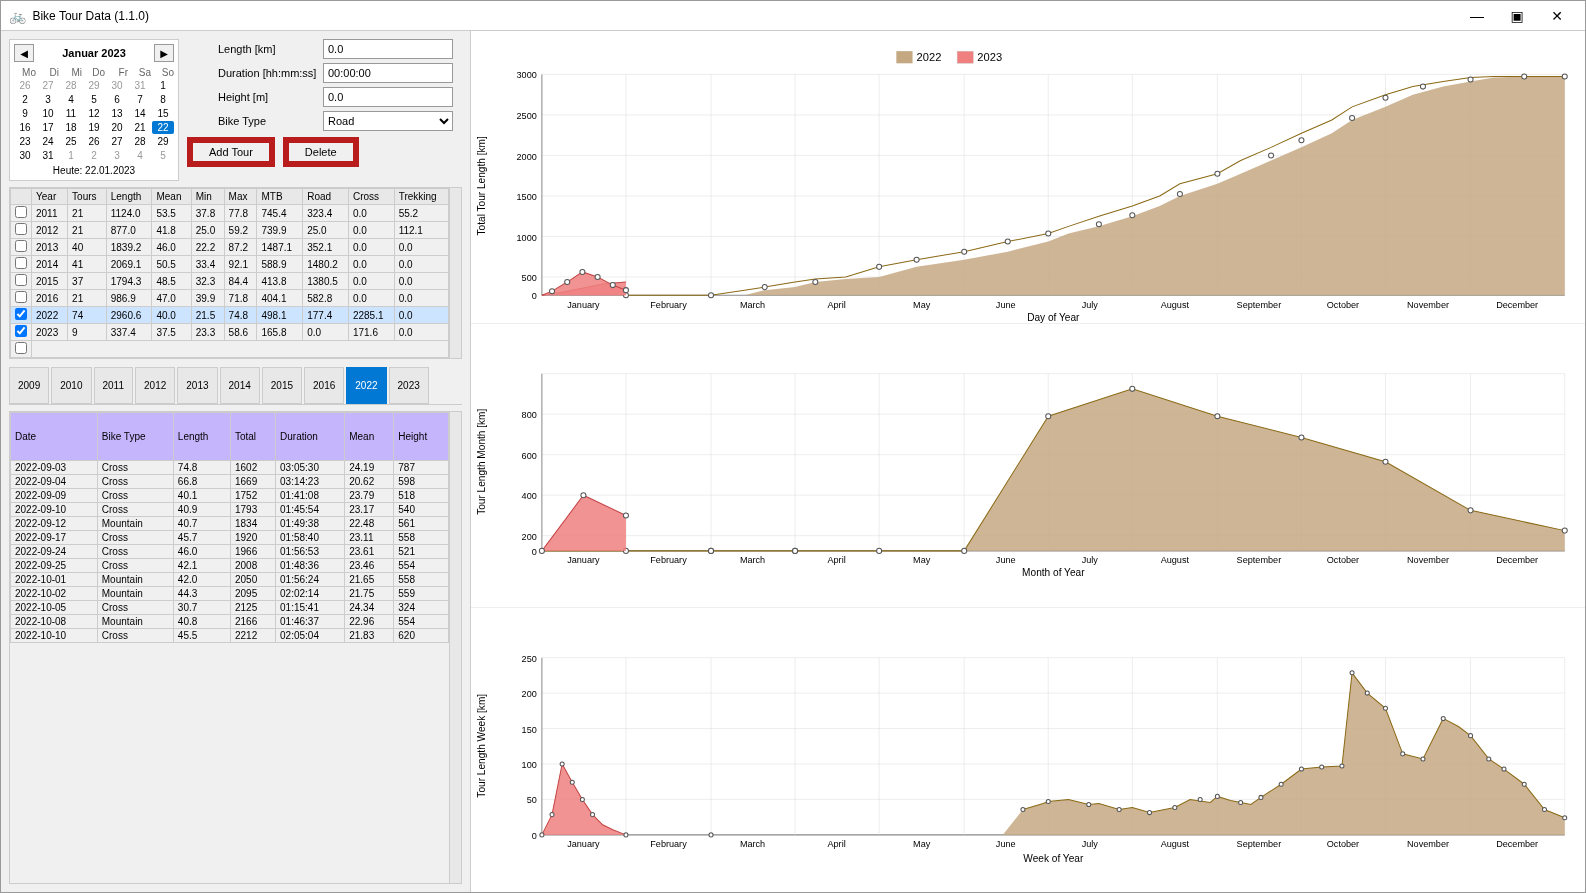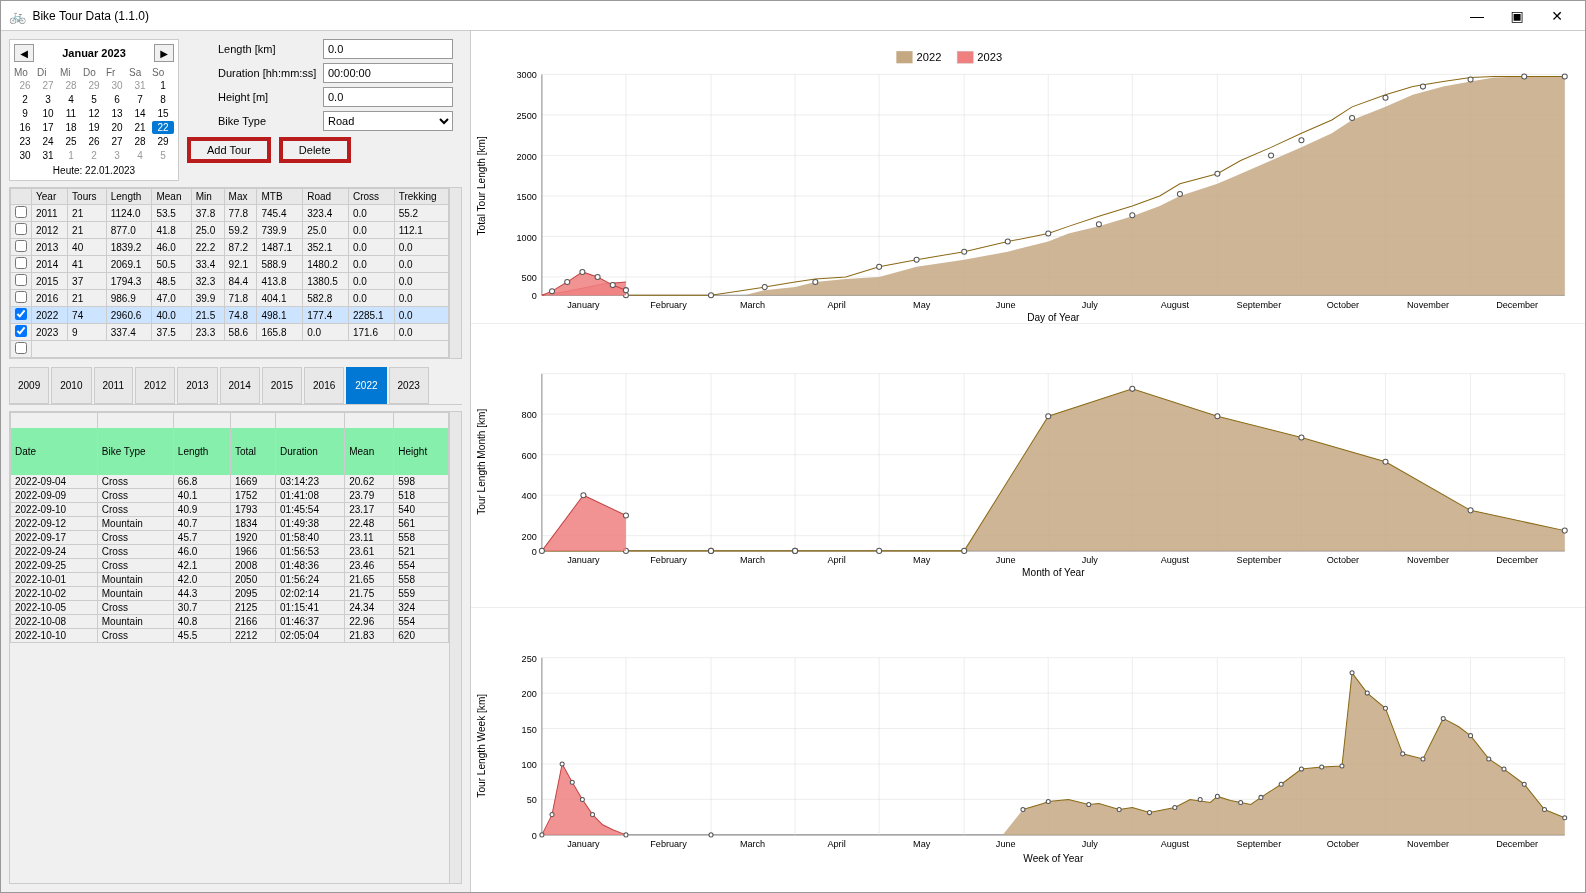--- a/index.html
+++ b/index.html
@@ -16,34 +16,34 @@
     
     
     .left-panel { width: 470px; min-width: 470px; background: #f0f0f0; border-right: 1px solid #ccc; display: flex; flex-direction: column; padding: 8px; gap: 6px; }
     
     
     .calendar-section { background: #fff; border: 1px solid #ccc; padding: 4px; }
     .cal-nav { display: flex; align-items: center; justify-content: space-between; margin-bottom: 4px; }
     .cal-nav-btn { background: #f0f0f0; border: 1px solid #999; width: 20px; height: 18px; cursor: pointer; font-size: 10px; display: flex; align-items: center; justify-content: center; }
     .cal-title { font-weight: bold; font-size: 11px; }
     .cal-grid { display: grid; grid-template-columns: repeat(7, 1fr); gap: 1px; }
-    .cal-header { text-align: left; font-size: 10px; color: #666; padding: 1px 0; }
+    .cal-header { text-align: right; font-size: 10px; color: #666; padding: 1px 0; }
     .cal-day { text-align: center; font-size: 10px; padding: 1px 2px; cursor: pointer; border-radius: 2px; }
     .cal-day.other-month { color: #999; }
     .cal-day.selected { background: #0078d4; color: white; }
     .cal-today { font-size: 10px; text-align: center; margin-top: 3px; }
     
     
     .form-section { display: flex; flex-direction: column; gap: 4px; }
     .form-row { display: flex; align-items: center; gap: 6px; }
     .form-label { width: 130px; font-size: 11px; padding-left: 31px; }
     .form-input { width: 130px; height: 20px; border: 1px solid #999; padding: 0 4px; font-size: 11px; background: white; }
     .form-select { width: 130px; height: 20px; border: 1px solid #999; font-size: 11px; background: white; }
     .form-buttons { display: flex; gap: 8px; margin-top: 2px; }
-    .form-btn { padding: 3px 16px; border: 4px solid #b91c1c; background: #f0f0f0; cursor: pointer; font-size: 11px; }
+    .form-btn { padding: 3px 16px; border: 6px solid #b91c1c; background: #f0f0f0; cursor: pointer; font-size: 11px; }
     
     
     .stats-section { border: 1px solid #ccc; overflow: hidden; display: flex; flex-direction: column; flex: 0 0 auto; }
     .stats-table-wrap { overflow-y: auto; max-height: 200px; }
     table.stats-table { width: 100%; border-collapse: collapse; font-size: 10px; }
     table.stats-table th { background: #e8e8e8; border: 1px solid #ccc; padding: 2px 4px; text-align: left; font-weight: normal; position: sticky; top: 0; z-index: 1; white-space: nowrap; }
     table.stats-table td { border: 1px solid #ccc; padding: 1px 4px; white-space: nowrap; }
     table.stats-table tr.selected-row td { background: #cce4ff; }
     .checkbox-cell { width: 16px; text-align: center; }
     input[type=checkbox] { width: 12px; height: 12px; }
@@ -51,21 +51,21 @@
     
     
     .year-tabs { display: flex; gap: 0; border-bottom: 1px solid #ccc; background: #f0f0f0; flex-wrap: wrap; }
     .year-tab { padding: 12px 8px; border: 1px solid #ccc; background: #e8e8e8; cursor: pointer; font-size: 10px; margin-right: 2px; margin-top: 2px; }
     .year-tab.active { background: #0078d4; color: white; border-color: #0078d4; }
     
     
     .tours-section { flex: 1; border: 1px solid #ccc; overflow: hidden; display: flex; flex-direction: column; }
     .tours-table-wrap { overflow-y: auto; flex: 1; }
     table.tours-table { width: 100%; border-collapse: collapse; font-size: 10px; }
-    table.tours-table th { background: #86efac; border: 1px solid #ccc; padding: 18px 4px; text-align: left; font-weight: normal; position: sticky; top: 15px; z-index: 1; }
+    table.tours-table th { background: #c4b5fd; border: 1px solid #ccc; padding: 18px 4px; text-align: left; font-weight: normal; position: sticky; top: 0; z-index: 1; }
     table.tours-table td { border: 1px solid #ccc; padding: 1px 4px; white-space: nowrap; }
     
     
     .right-panel { flex: 1; display: flex; flex-direction: column; background: #fff; overflow: hidden; }
     .chart-container { flex: 1; border-bottom: 1px solid #eee; padding: 8px 0 0 0; position: relative; display: flex; flex-direction: column; }
     .chart-container:last-child { border-bottom: none; }
     
     svg.chart { width: 100%; height: 100%; }
     
     

